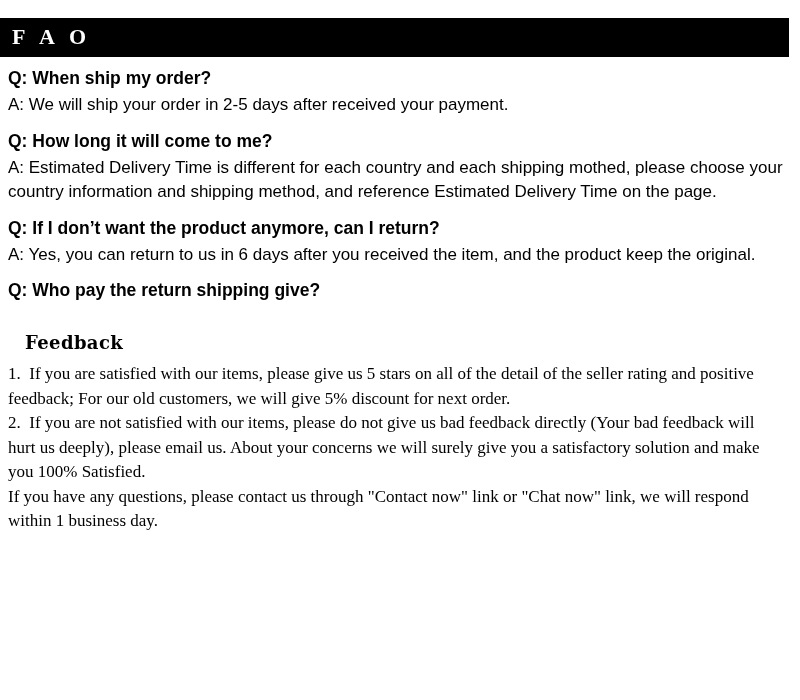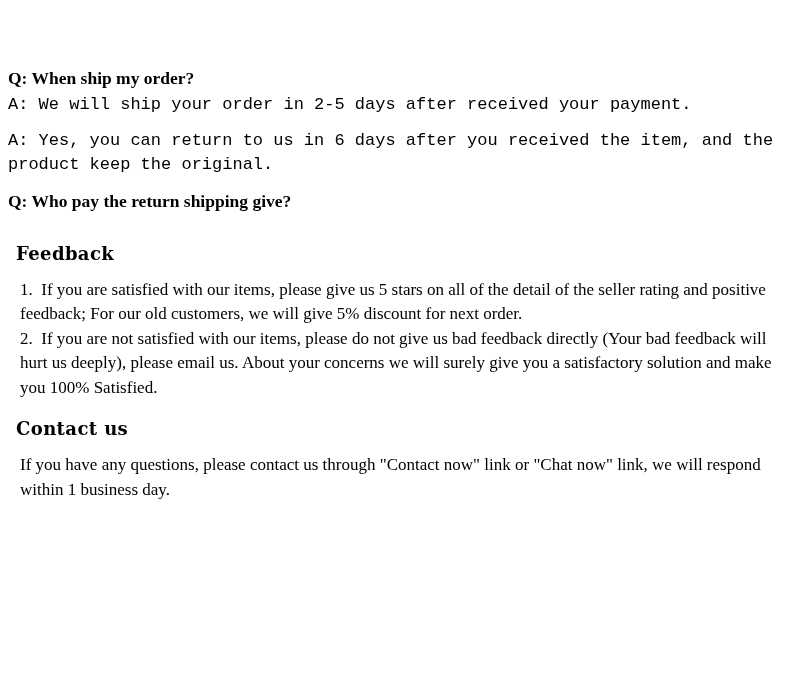--- a/index.html
+++ b/index.html
@@ -48,87 +48,94 @@
     left: 8px;
     top: 66px;
     width: 776px;
   }
 
   .qa-block {
     margin: 0 0 6px 0;
   }
 
   .q-line {
-    font-family: Liberation Serif, serif;
+    font-family: Liberation Sans, sans-serif;
     font-weight: bold;
     font-size: 17.5px;
     line-height: 24px;
     margin: 0 0 3px 0;
     white-space: pre-wrap;
   }
 
   .a-line {
-    font-family: Liberation Mono, monospace;
+    font-family: Liberation Sans, sans-serif;
     font-weight: normal;
     font-size: 17px;
     line-height: 24.5px;
     margin: 0 0 11px 0;
     white-space: pre-wrap;
   }
 
   
   .section-heading {
     font-family: "DejaVu Serif", "Liberation Serif", serif;
     font-weight: bold;
     font-size: 18px;
     line-height: 24px;
     letter-spacing: 0.4px;
-    margin: 0 0 7px 8px;
+    margin: 0 0 7px 17px;
   }
   .section-heading.feedback-heading {
     margin-top: 29px;
   }
   .section-heading.contact-heading {
     margin-top: 17px;
   }
 
   .section-para {
     font-family: "Liberation Serif", "DejaVu Serif", serif;
     font-size: 17px;
     line-height: 24.5px;
-    margin: 12px;
+    margin: 0;
     white-space: pre-wrap;
   }
 </style>
 </head>
 <body>
 
 <div class="page">
 
+  <div class="title-bar">
+    <div class="title-bar-text">F A O</div>
+  </div>
 
   <div class="content">
 
     <div class="qa-block">
       <p class="q-line">Q: When ship my order?</p>
       <p class="a-line">A: We will ship your order in 2-5 days after received your payment.</p>
     </div>
 
+    <div class="qa-block">
+      <p class="q-line">Q: How long it will come to me?</p>
+      <p class="a-line">A: Estimated Delivery Time is different for each country and each shipping mothed, please choose your country information and shipping method, and reference Estimated Delivery Time on the page.</p>
+    </div>
 
     <div class="qa-block">
     </div>
 
     <div class="qa-block">
+      <p class="q-line">Q: If I don’t want the product anymore, can I return?</p>
       <p class="a-line">A: Yes, you can return to us in 6 days after you received the item, and the product keep the original.</p>
     </div>
 
     <div class="qa-block">
       <p class="q-line">Q: Who pay the return shipping give?</p>
     </div>
 
     <h2 class="section-heading feedback-heading">Feedback</h2>
     <p class="section-para">1.  If you are satisfied with our items, please give us 5 stars on all of the detail of the seller rating and positive feedback; For our old customers, we will give 5% discount for next order.
 2.  If you are not satisfied with our items, please do not give us bad feedback directly (Your bad feedback will hurt us deeply), please email us. About your concerns we will surely give you a satisfactory solution and make you 100% Satisfied.</p>
 
-    <h2 class="section-heading contact-heading">Contact us</h2>
     <p class="section-para">If you have any questions, please contact us through "Contact now" link or "Chat now" link, we will respond within 1 business day.</p>
 
   </div>
 </div>
 
 </body></html>

